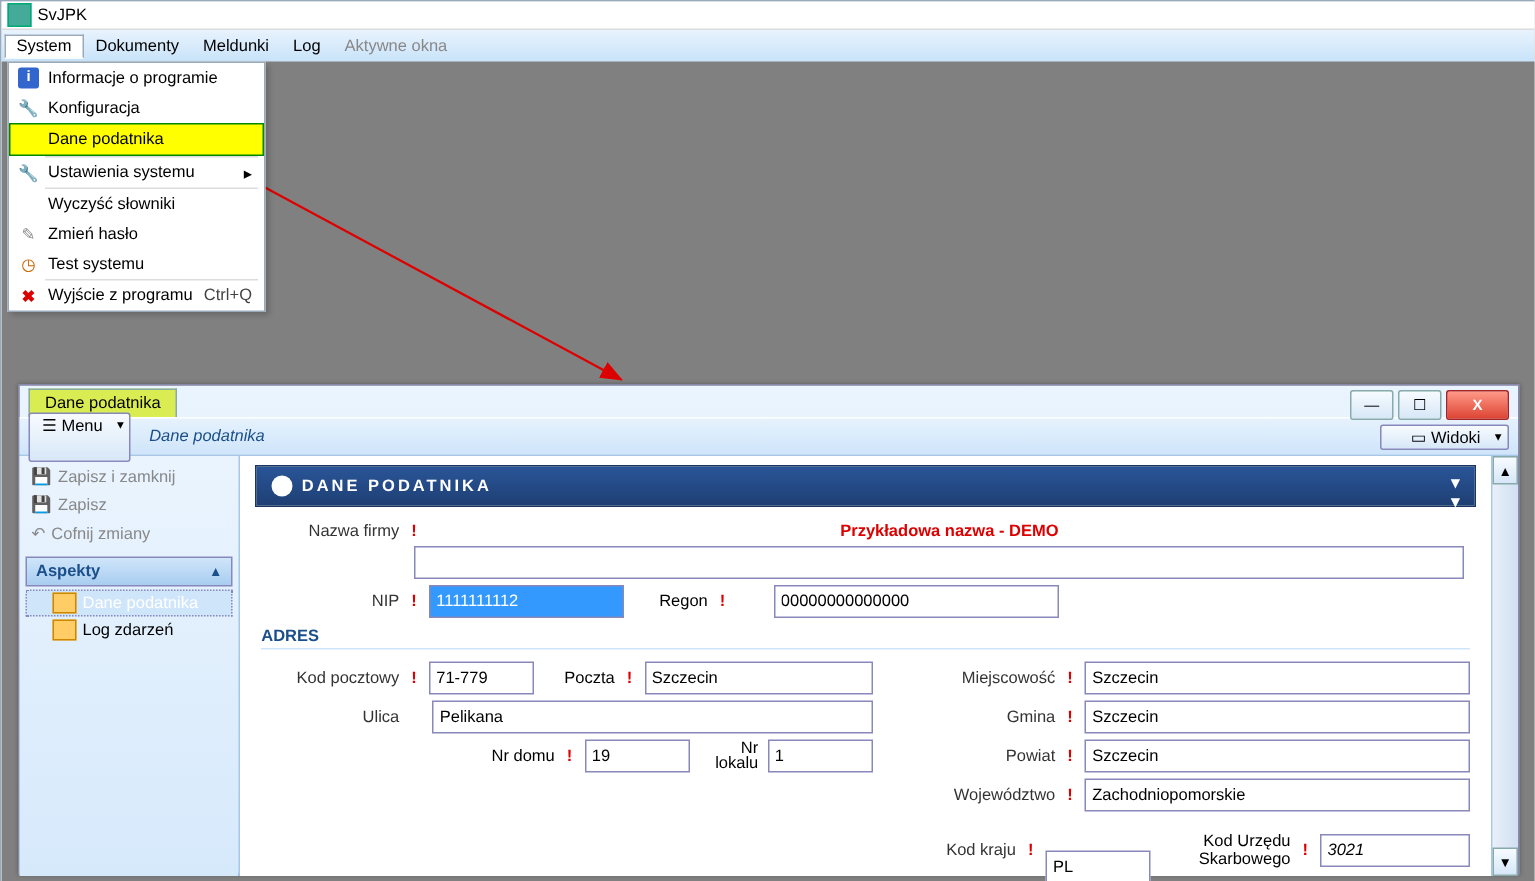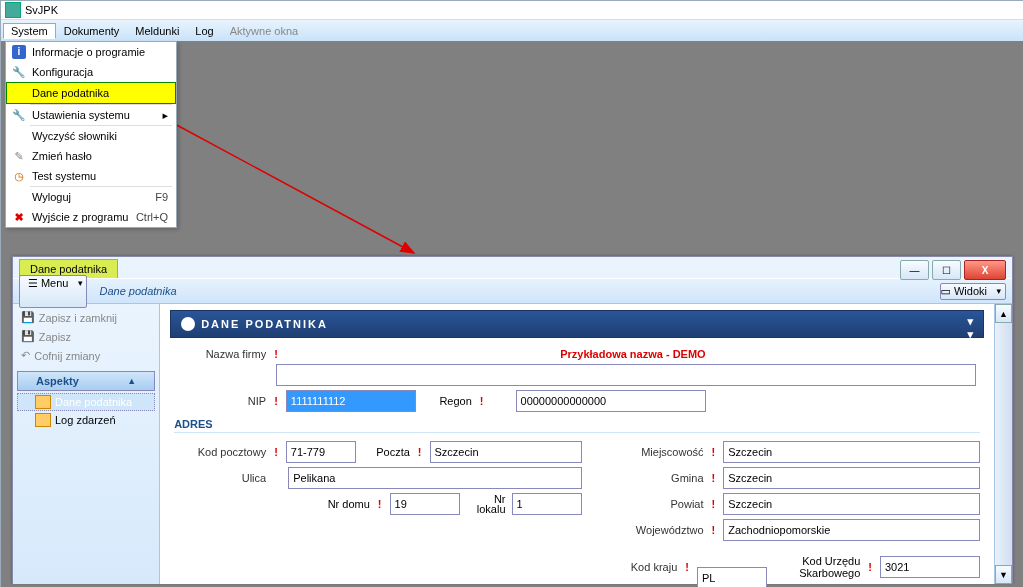--- a/index.html
+++ b/index.html
@@ -25,28 +25,28 @@
   
   .child{position:absolute;left:11px;right:11px;bottom:5px;top:215px;background:linear-gradient(#eaf4fe,#d6e9fb);border:1px solid #88a;box-shadow:0 0 3px rgba(0,0,0,.3);}
   .child .tabstrip{height:21px;display:flex;align-items:flex-end;padding-left:6px;position:relative}
   .child .tab{background:#d9ed53;border:1px solid #8aa;padding:3px 10px;font-size:11px;border-bottom:none}
   .winbtns{position:absolute;right:6px;top:3px;display:flex;gap:3px}
   .wbtn{width:27px;height:18px;background:linear-gradient(#f7fbff,#d7e7f7);border:1px solid #8aa;border-radius:2px;display:flex;align-items:center;justify-content:center;font-size:10px}
   .wbtn.close{background:linear-gradient(#f98,#d43);border-color:#a22;color:#fff;font-weight:bold;width:40px}
   .child .toolbar{height:24px;background:linear-gradient(#e6f2fd,#cfe5fa);border-top:1px solid #fff;border-bottom:1px solid #a7c7e7;display:flex;align-items:center;padding:0 6px}
   .menuBtn{padding:1px 18px 17px 8px;border:1px solid #88b;background:linear-gradient(#f7fbff,#d7e7f7);border-radius:2px;position:relative}
   .menuBtn:after{content:"▾";position:absolute;right:4px;top:2px;font-size:9px}
-  .widokiBtn{margin-left:auto;padding:1px 18px 1px 0;border:1px solid #88b;background:linear-gradient(#f7fbff,#d7e7f7);border-radius:2px;position:relative}
+  .widokiBtn{margin-left:auto;padding:1px 18px 1px 20px;border:1px solid #88b;background:linear-gradient(#f7fbff,#d7e7f7);border-radius:2px;position:relative}
   .widokiBtn:after{content:"▾";position:absolute;right:4px;top:2px;font-size:9px}
   .child .body{display:flex;height:calc(100% - 45px)}
   
   .leftpanel{width:152px;background:linear-gradient(#eaf4fe,#d6e9fb);border-right:1px solid #a7c7e7;padding:4px}
   .lp-item{padding:3px 4px;color:#888;display:flex;align-items:center;gap:4px}
   .lp-zapis{margin-top:4px;text-align:center;background:#3cb371;color:#fff;letter-spacing:2px;font-size:11px;padding:3px 0;border:1px solid #2a8}
-  .aspekty{margin-top:6px;background:linear-gradient(#cfe5fa,#a8cdf0);color:#1b4f8a;font-weight:bold;padding:3px 18px;border:1px solid #88b;display:flex;align-items:center;justify-content:space-between}
+  .aspekty{margin-top:6px;background:linear-gradient(#cfe5fa,#a8cdf0);color:#1b4f8a;font-weight:bold;padding:3px 6px;border:1px solid #88b;display:flex;align-items:center;justify-content:space-between}
   .tree{margin-top:2px}
   .tree-item{padding:2px 2px 2px 18px;display:flex;align-items:center;gap:4px}
   .tree-item.sel{background:#cfe5fa;border:1px dotted #88b;padding:1px 1px 1px 17px}
   .ficon{width:14px;height:12px;background:#fc6;border:1px solid #c80}
   
   .rightpane{flex:1;background:#fff;display:flex}
   .content{flex:1;padding:6px 10px;position:relative}
   .section-head{background:linear-gradient(#2a5598,#1e3f73);color:#fff;font-weight:bold;letter-spacing:2px;padding:6px 10px;border:1px solid #1a3560;display:flex;align-items:center;gap:6px;position:relative}
   .section-head .chev{position:absolute;right:8px;top:4px;font-size:11px}
   .section-head .person{width:14px;height:14px;border-radius:50%;background:#fff}
@@ -117,25 +117,20 @@
     <div class="dditem">
       <span class="ddicon iconKey">✎</span>
       <span>Zmień hasło</span>
     </div>
     <div class="dditem">
       <span class="ddicon iconClock">◷</span>
       <span>Test systemu</span>
     </div>
     <div class="ddsep"></div>
     <div class="dditem">
-      <span class="ddicon"></span>
-        <span>Wyloguj</span>
-      <span class="shortcut">F9</span>
-    </div>
-    <div class="dditem">
       <span class="ddicon iconX">✖</span>
       <span>Wyjście z programu</span>
       <span class="shortcut">Ctrl+Q</span>
     </div>
   </div>
 
   <div class="mdi">
 
     <svg class="arrow" width="1000" height="210">
       <defs>
@@ -269,21 +264,21 @@
                     <div class="lbl"><span>Województwo</span></div>
                     <span class="req">!</span>
                     <input class="inp" style="flex: 1 1 0%;" value="Zachodniopomorskie">
                   </div>
                   <div class="row">
                     <div class="lbl"><span>Kod kraju</span></div>
                     <span class="req">!</span>
                     <input class="inp" style="width: 60px; margin-top: 22px;" value="PL">
                     <div style="text-align:right"><span>Kod Urzędu Skarbowego</span></div>
                     <span class="req">!</span>
-                    <input class="inp" style="width: 90px;" value="3021">
+                    <input class="inp" style="width: 90px; font-style: italic;" value="3021">
                   </div>
                 </div>
               </div>
             </div>
           </div>
           <div class="scrollbar">
             <div class="sbtn">▲</div>
             <div style="position:absolute;bottom:0;left:0;right:0" class="sbtn">▼</div>
           </div>
         </div>

